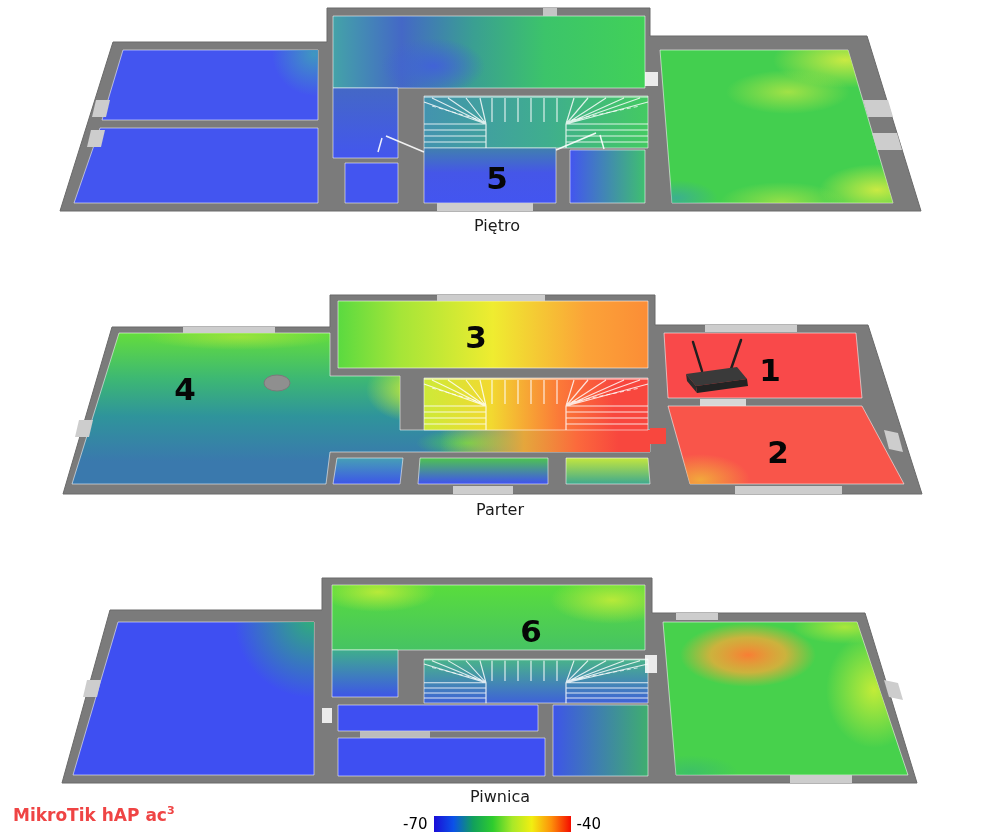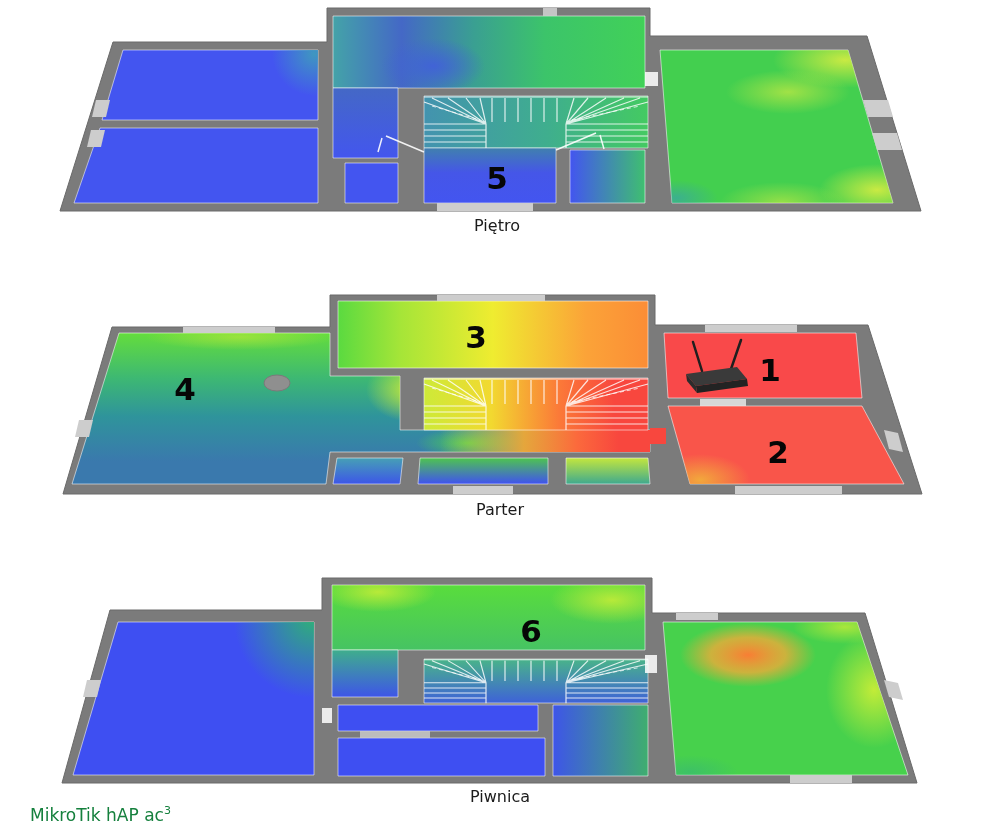--- a/index.html
+++ b/index.html
@@ -9,21 +9,21 @@
   #svg-pietro{top:0;}
   #svg-parter{top:280px;}
   #svg-piwnica{top:570px;}
   .floor-label{font-size:16px;fill:#1b1b1b;}
   .room-marker{font-size:31px;font-weight:bold;fill:#060606;}
   .room{stroke:rgba(255,255,255,.55);stroke-width:1;}
   .win{fill:#cdcdcd;}
   .stairs{stroke:#ffffff;stroke-opacity:.82;stroke-width:1.2;fill:none;}
   .stairs-dash{stroke:#ffffff;stroke-opacity:.75;stroke-width:1;fill:none;stroke-dasharray:4 3;}
   .doorline{stroke:#ffffff;stroke-opacity:.9;stroke-width:1.5;fill:none;}
-  .brand{position:absolute;left:30px;top:804px;font-size:17px;font-weight:normal;color:#15803d;}
+  .brand{position:absolute;left:13px;top:804px;font-size:17px;font-weight:bold;color:#ef4444;}
   .brand sup{font-size:11px;}
   .legend{position:absolute;left:403px;top:815px;display:flex;align-items:center;gap:6px;}
   .legend .lab{font-size:15px;color:#000;}
   .legend .bar{width:137px;height:16px;}
 </style>
 </head>
 <body>
 
 <div class="stage">
 
@@ -325,14 +325,19 @@
       <rect class="win" x="790" y="775" width="62" height="8"></rect>
       <rect class="win" x="360" y="731" width="70" height="7" opacity=".8"></rect>
     </g>
 
     <text class="room-marker" x="531" y="642" text-anchor="middle">6</text>
     <text class="floor-label" x="500" y="802" text-anchor="middle">Piwnica</text>
   </svg>
 
   <div class="brand"><span>MikroTik hAP ac</span><sup>3</sup></div>
 
+  <div class="legend">
+    <span class="lab">-70</span>
+    <div class="bar" style="background: linear-gradient(90deg, rgb(26, 13, 216), rgb(11, 82, 232), rgb(17, 160, 92), rgb(46, 204, 46), rgb(168, 232, 40), rgb(242, 238, 17), rgb(253, 143, 10), rgb(244, 12, 0));"></div>
+    <span class="lab">-40</span>
+  </div>
 
 </div>
 
 </body></html>

